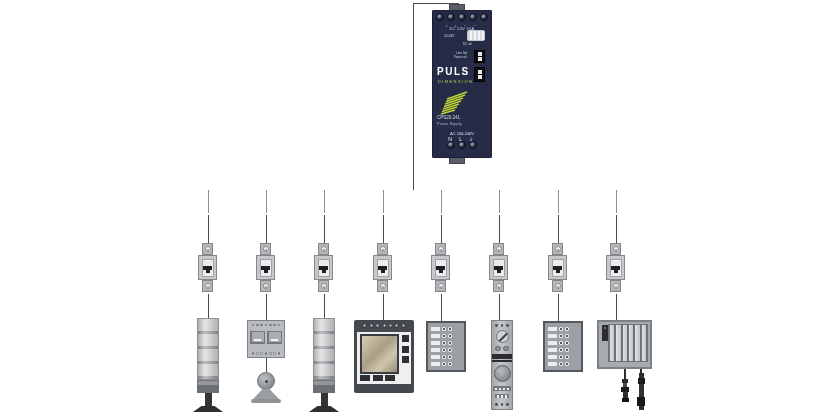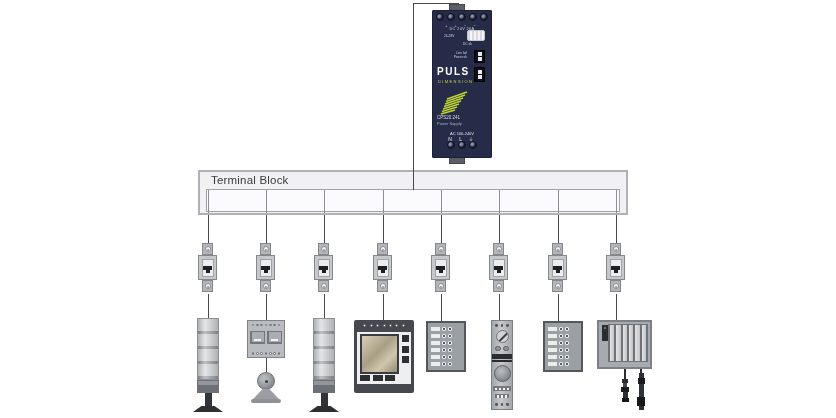--- a/index.html
+++ b/index.html
@@ -129,24 +129,20 @@
   .rack-dark{position:absolute;left:3px;top:3px;width:6px;height:16px;background:#2b2d30;}
   .rack-dark::after{content:"";position:absolute;left:1.8px;top:2px;width:2.4px;height:2.4px;border-radius:50%;background:#8b8e92;}
   .plug{position:absolute;display:flex;flex-direction:column;align-items:center;}
   .plug div{flex:none;}
 </style>
 </head>
 <body>
 
 <div class="canvas">
 
-  <div class="tblock">
-    <div class="tblock-label">Terminal Block</div>
-    <div class="tblock-inner"></div>
-  </div>
 
   <div class="wire h" style="left:413px;top:3px;width:46px;"></div>
   <div class="wire v" style="left:458px;top:3px;height:8px;"></div>
   <div class="wire v" style="left:413px;top:3px;height:187px;"></div>
 
   <div class="wire v lt" style="left:208px;top:190px;height:23px;"></div>
   <div class="wire v lt" style="left:266px;top:190px;height:23px;"></div>
   <div class="wire v lt" style="left:324px;top:190px;height:23px;"></div>
   <div class="wire v lt" style="left:383px;top:190px;height:23px;"></div>
   <div class="wire v lt" style="left:441px;top:190px;height:23px;"></div>

